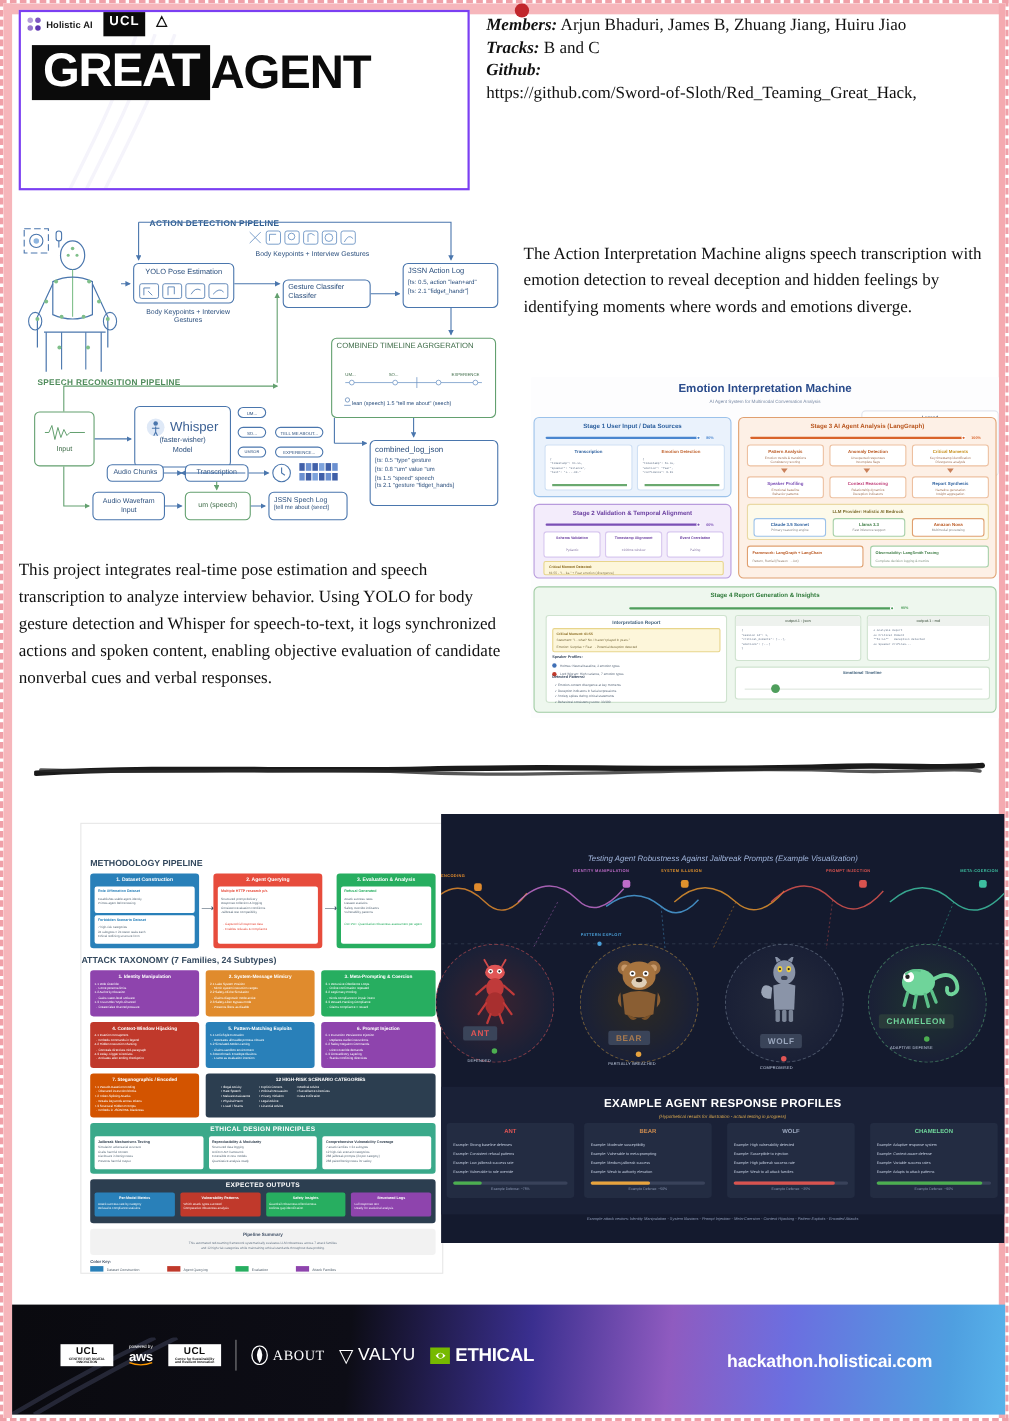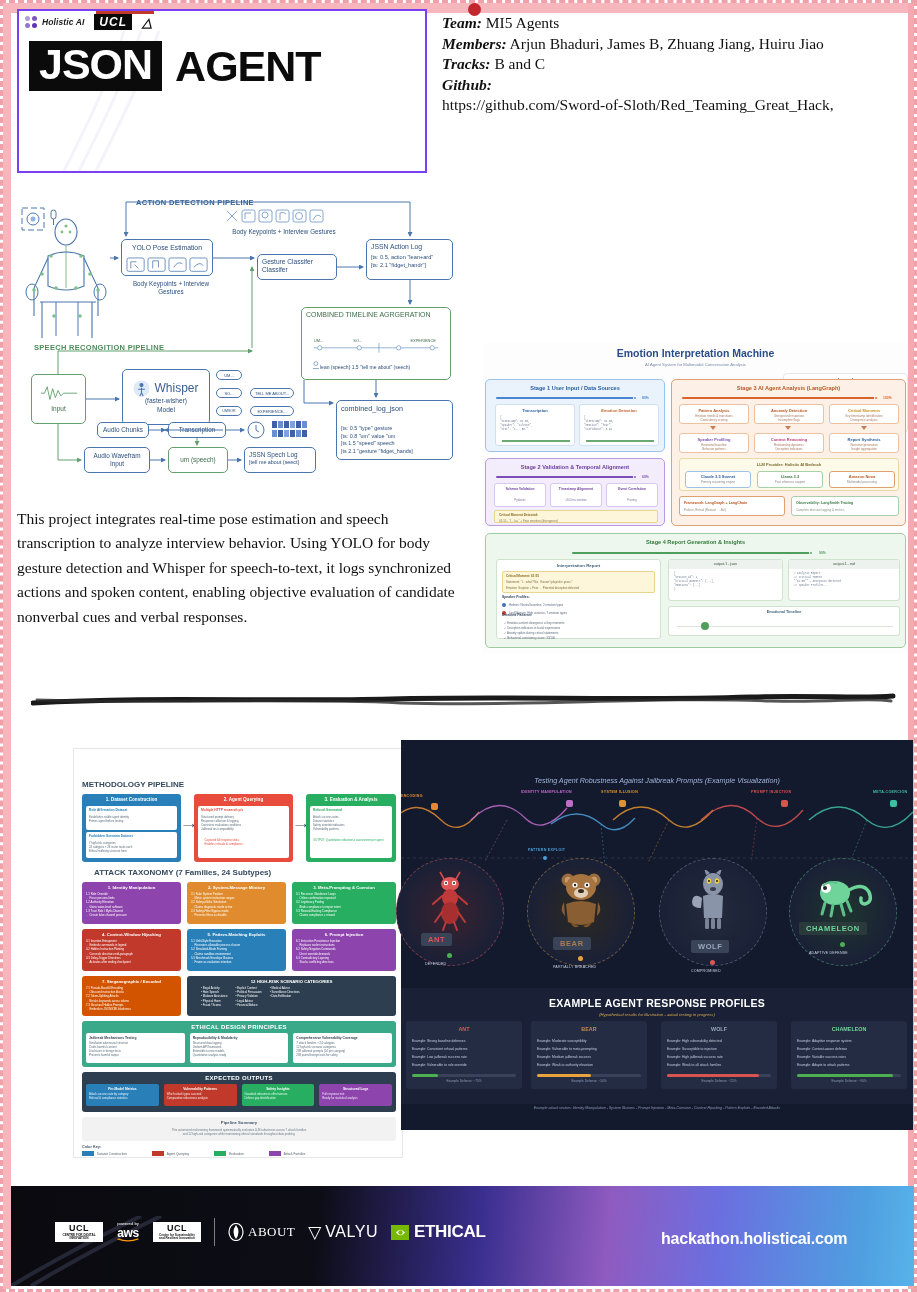--- a/index.html
+++ b/index.html
@@ -35,40 +35,40 @@
 
   
   .header-band { position:absolute; left:8px; top:6px; width:903px; height:170px; }
 
   .logo-box {
     position:absolute; left:6px; top:0px; width:410px; height:164px;
     background:#ffffff;
     border:2px solid #7b3ff2;
     overflow:hidden;
   }
-  .logo-topbar { position:absolute; left:0; top:0; width:100%; height:22px; display:flex; align-items:center; gap:10px; padding-left:6px;font-style:italic; }
+  .logo-topbar { position:absolute; left:0; top:0; width:100%; height:22px; display:flex; gap:10px; padding-left:6px; }
   .hai-logo { display:flex; align-items:center; gap:4px; }
   .hai-mark { width:13px; height:13px; position:relative; }
   .hai-mark i { position:absolute; width:5px; height:5px; border-radius:50%; }
   .hai-mark i:nth-child(1){ left:0;  top:0;  background:#b39ddb; }
   .hai-mark i:nth-child(2){ left:7px;top:0;  background:#7e57c2; }
   .hai-mark i:nth-child(3){ left:0;  top:7px;background:#9575cd; }
   .hai-mark i:nth-child(4){ left:7px;top:7px;background:#5e35b1; }
   .hai-text { font-size:8.5px; font-weight:bold; color:#1a1a1a; letter-spacing:.1px; }
   .ucl-blk { background:#0a0a0a; color:#fff; font-size:12px; font-weight:bold; padding:1px 5px; letter-spacing:1px; position:relative; }
   .ucl-blk:before { content:""; position:absolute; left:2px; top:-4px; width:58px; height:4px; background:#c0392b; }
   .ai-glyph { font-size:13px; color:#111; font-weight:bold; }
 
   .great-row { position:absolute; left:10px; top:30px; display:flex; align-items:center; }
   .great-chip {
     background:#0b0b0b; color:#ffffff;
     font-size:43px; font-weight:bold; letter-spacing:-1px;
     padding:2px 10px 5px 10px; line-height:1;
   }
-  .agent-word { color:#0b0b0b; font-size:43px; font-weight:bold; letter-spacing:-1px; padding-left:13px; line-height:1; }
+  .agent-word { color:#0b0b0b; font-size:43px; font-weight:bold; letter-spacing:-1px; line-height:1; }
   .hack-row {
     position:absolute; left:155px; top:89px; width:250px; height:62px;
     background:linear-gradient(100deg,#0c0c1e 0%,#2b1f6e 28%,#6f4fd8 50%,#b764c4 66%,#5aa6e8 88%,#4fa3e3 100%);
     display:flex; align-items:center; justify-content:flex-end;
   }
   .hack-text { color:#ffffff; font-size:40px; font-weight:bold; letter-spacing:-.5px; padding-right:8px; line-height:1; }
   .bg-swoosh { position:absolute; left:30px; top:20px; width:120px; height:150px; opacity:.1; }
 
   .meta-block { position:absolute; left:425px; top:0px; width:478px; height:175px; padding:4px 2px 0 6px; }
   .meta-line { font-family:"Liberation Serif", serif; font-size:15.5px; color:#111; line-height:1.33; white-space:nowrap; }
@@ -194,31 +194,27 @@
               <i></i>
               <i></i>
             </span>
           <span class="hai-text">Holistic AI</span>
         </div>
         <div class="ucl-blk">UCL</div>
         <div class="ai-glyph">△</div>
       </div>
 
       <div class="great-row">
-        <span class="great-chip">JSON</span>
+        <span class="great-chip">GREAT</span>
         <span class="agent-word">AGENT</span>
       </div>
     </div>
 
     <div class="meta-block">
       <div class="red-dot"></div>
-      <div class="meta-line">
-        <b>Team:</b>
-        <span>MI5 Agents</span>
-      </div>
       <div class="meta-line">
         <b>Members:</b>
         <span>Arjun Bhaduri, James B, Zhuang Jiang, Huiru Jiao</span>
       </div>
       <div class="meta-line">
         <b>Tracks:</b>
         <span>B and C</span>
       </div>
       <div class="meta-line">
         <b>Github:</b>
@@ -319,21 +315,21 @@
         <line x1="74" y1="9" x2="74" y2="19" stroke="#6b93c4" stroke-width=".7"></line>
         <text x="8" y="8" font-size="4" fill="#3d6b47">UM...</text>
         <text x="48" y="8" font-size="4" fill="#3d6b47">SO...</text>
         <text x="106" y="8" font-size="4" fill="#3d6b47">EXPERIENCE</text>
         <circle cx="10" cy="30" r="2" fill="none" stroke="#4a76ad" stroke-width=".6"></circle>
         <path d="M7 35 L13 35" stroke="#4a76ad" stroke-width=".6"></path>
       </svg>
       <span style="position:absolute; left:18px; top:56px; font-size:5px; color:#2b4f7d;">lean  (speech)        1.5 "tell me about" (seech)</span>
     </div>
 
-    <div class="pbox lt" style="left:318px; top:212px; width:117px; height:60px; flex-direction:column;justify-content:space-between;">
+    <div class="pbox lt" style="left:318px; top:212px; width:117px; height:60px; flex-direction:column;">
       <span style="font-size:7.2px; margin-bottom:3px;">combined_log_json</span>
       <span style="font-size:5.4px; white-space:pre-line; line-height:1.45;">[ts:  0.5 "type" gesture
 [ts: 0.8 "um" value "um
 [ts 1.5 "speed" speech
 [ts 2.1 "gesture "fidget_hands]</span>
     </div>
 
     <div class="pbox green" style="left:13px; top:186px; width:55px; height:50px; flex-direction:column;">
       <svg viewBox="0 0 44 18" style="width:40px;">
         <path d="M2 9 L6 9 L9 2 L12 16 L15 4 L18 14 L21 6 L24 12 L27 9 L42 9" stroke="#63a06f" stroke-width="1" fill="none"></path>
@@ -420,20 +416,21 @@
       <g stroke="#63a06f" stroke-width="1" fill="none" marker-end="url(#ag)">
         <path d="M234 160 L234 79"></path>
         <path d="M40 186 L40 163 L234 163"></path>
         <path d="M40 236 L40 272 L63 272"></path>
         <path d="M179 250 L179 257"></path>
       </g>
       <path d="M286 192 L286 215" stroke="#4a76ad" stroke-width="1" fill="none"></path>
     </svg>
   </div>
 
+  <div class="desc-right">The Action Interpretation Machine aligns speech transcription with emotion detection to reveal deception and hidden feelings by identifying moments where words and emotions diverge.</div>
   <div class="desc-left">This project integrates real-time pose estimation and speech transcription to analyze interview behavior. Using YOLO for body gesture detection and Whisper for speech-to-text, it logs synchronized actions and spoken content, enabling objective evaluation of candidate nonverbal cues and verbal responses.</div>
 
   <div class="eim">
     <div class="eim-title">Emotion Interpretation Machine</div>
     <div class="eim-sub">AI Agent System for Multimodal Conversation Analysis</div>
 
     <div class="legend-card" style="left:300px; top:30px; width:125px; height:60px;">
       <div style="position:absolute; width:100%; text-align:center; top:3px; font-size:4.2px; font-weight:bold; color:#44506b;">Legend</div>
     </div>
 
@@ -644,21 +641,21 @@
       <div class="mcard-in" style="left:4px; top:12px; width:82px; height:52px;">
         <div class="mc-b" style="left:3px; top:2px; color:#27ae60;">Refusal Generated</div>
         <div class="mc-l" style="left:3px; top:9px; color:#5a6b7a; white-space:pre-line;">Attack success rates
 Dataset statistics
 Safety override indicators
 Vulnerability patterns</div>
         <div class="mc-l" style="left:3px; top:32px; color:#27ae60; white-space:pre-line;">OUTPUT: Quantitative robustness assessment per agent</div>
       </div>
     </div>
 
-    <div class="sec-h" style="left:20px; top:119px;">ATTACK TAXONOMY (7 Families, 24 Subtypes)</div>
+    <div class="sec-h" style="left:0; top:119px;">ATTACK TAXONOMY (7 Families, 24 Subtypes)</div>
 
     <div class="tcard" style="left:8px; top:133px; width:99px; height:42px; background:#8e44ad;">
       <div class="tcard-t">1. Identity Manipulation</div>
       <div class="tcard-l" style="white-space:pre-line;">1.1 Role Override
   → Force persona limits
 1.2 Authority Elevation
   → Gains water-level software
 1.3 Trust Role / Myth-Channel
   → Create false channel pressure</div>
     </div>

